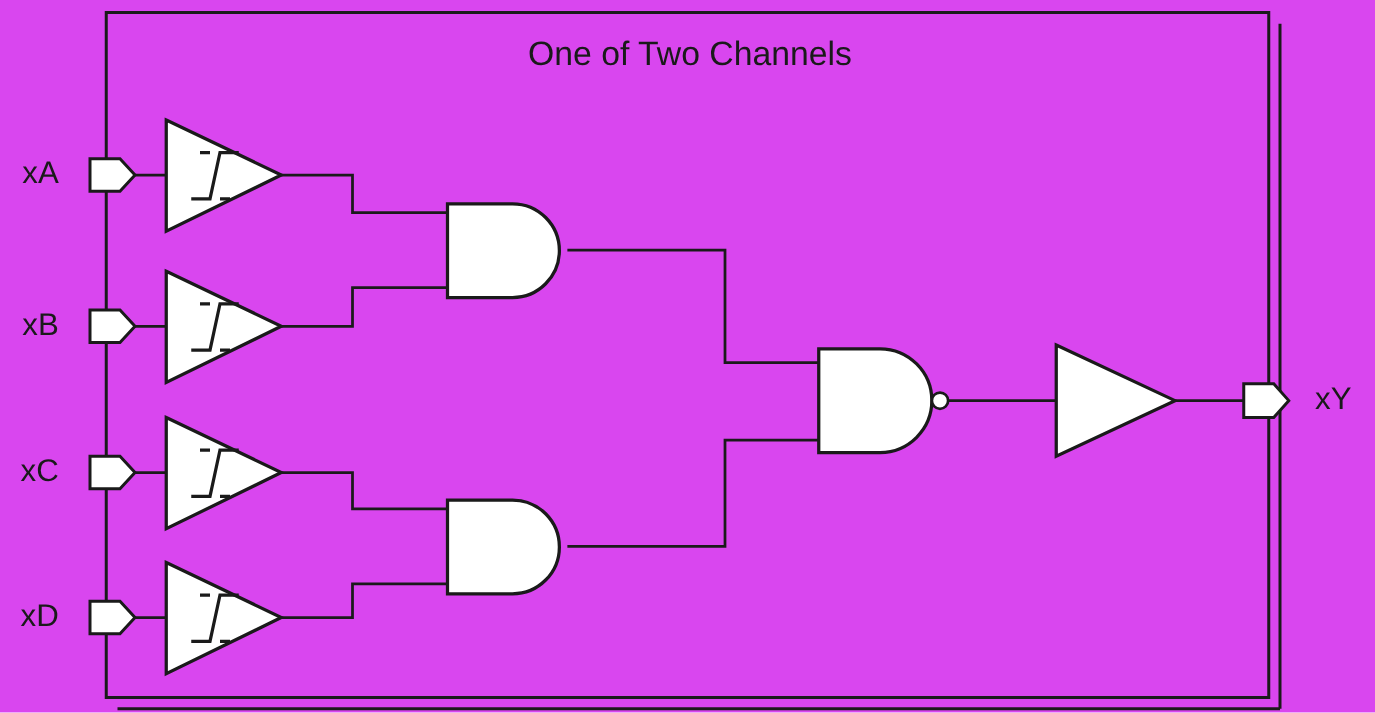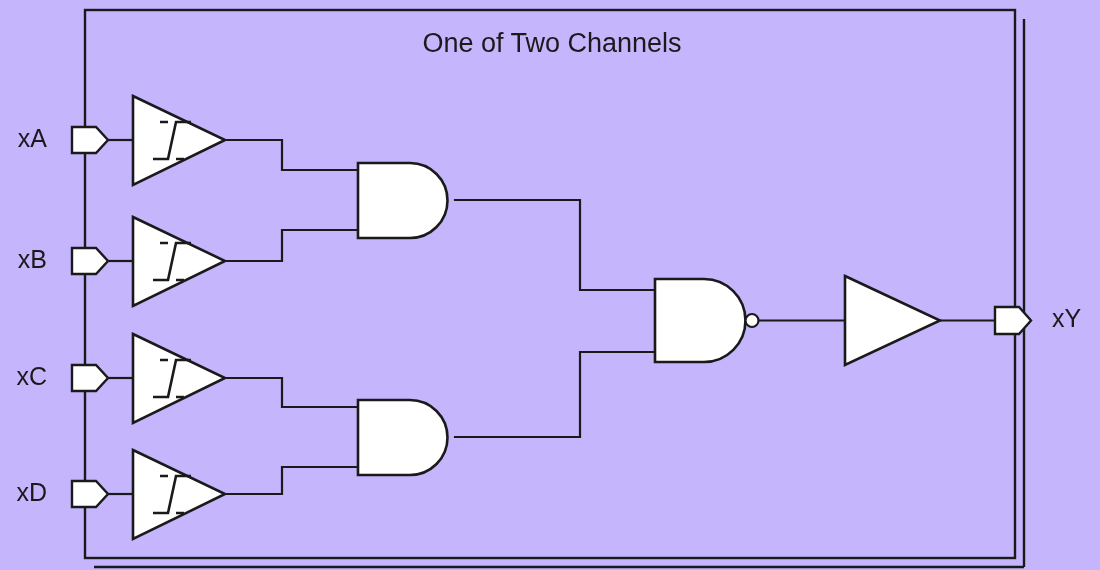--- a/index.html
+++ b/index.html
@@ -7,21 +7,21 @@
     padding: 0;
     background: #ffffff;
   }
   body {
     font-family: "Liberation Sans", sans-serif;
   }
   #stage {
     position: relative;
     width: 1100px;
     height: 570px;
-    background: #c4b5fd;
+    background: #d946ef;
     overflow: hidden;
   }
   #diagram {
     position: absolute;
     left: 0;
     top: 0;
     width: 1100px;
     height: 570px;
   }
   .wire, .outline {

